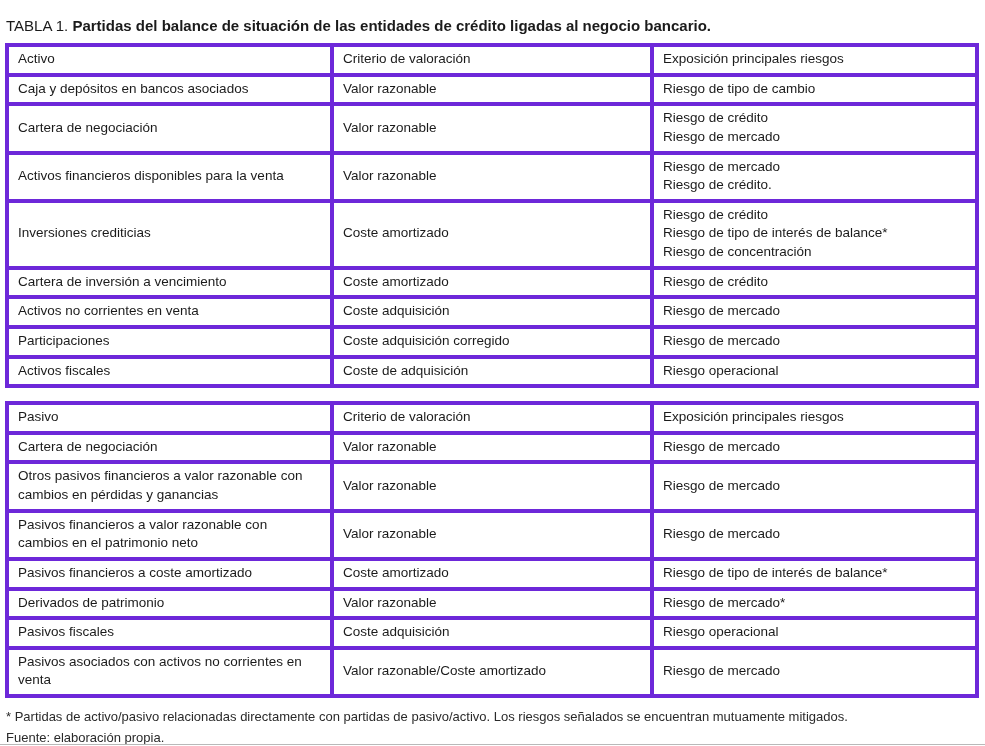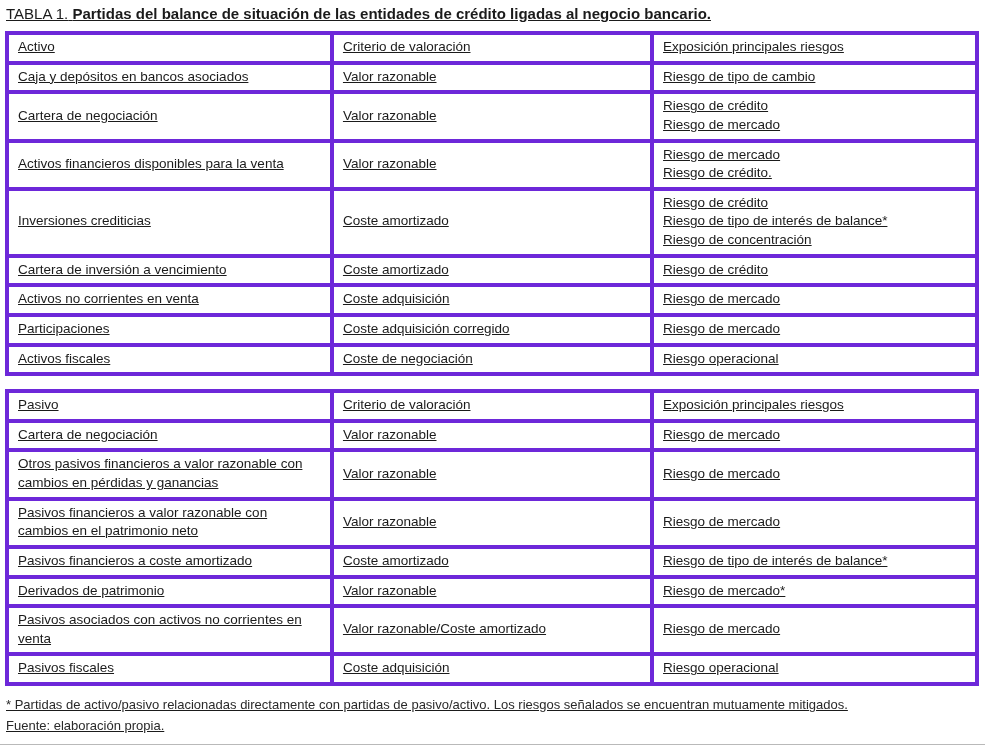--- a/index.html
+++ b/index.html
@@ -6,23 +6,22 @@
   body {
     font-family: "Liberation Sans", "DejaVu Sans", sans-serif;
     color: #1b1b1b;
     -webkit-font-smoothing: antialiased;
   }
   .page {
     position: relative;
     width: 985px;
     height: 746px;
     box-sizing: border-box;
-    padding: 4px 6px 0 5px;
+    padding: 16px 6px 0 5px;
     overflow: hidden;
-    text-decoration: underline;
   }
   .doc-title {
     font-size: 15px;
     line-height: 1.2;
     margin: 1px 0 8px 1px;
     white-space: nowrap;
   }
   .doc-title .prefix { font-weight: 400; }
   .doc-title .rest   { font-weight: 700; }
 
@@ -123,21 +122,21 @@
         <td>Coste adquisición</td>
         <td class="risks">Riesgo de mercado</td>
       </tr>
       <tr>
         <td>Participaciones</td>
         <td>Coste adquisición corregido</td>
         <td class="risks">Riesgo de mercado</td>
       </tr>
       <tr>
         <td>Activos fiscales</td>
-        <td>Coste de negociación</td>
+        <td>Coste de adquisición</td>
         <td class="risks">Riesgo operacional</td>
       </tr>
     </tbody>
   </table>
 
   <div class="table-gap"></div>
 
   <table class="balance">
     <colgroup>
         <col class="c1">
@@ -171,28 +170,28 @@
         <td>Pasivos financieros a coste amortizado</td>
         <td>Coste amortizado</td>
         <td class="risks">Riesgo de tipo de interés de balance*</td>
       </tr>
       <tr>
         <td>Derivados de patrimonio</td>
         <td>Valor razonable</td>
         <td class="risks">Riesgo de mercado*</td>
       </tr>
       <tr>
-        <td>Pasivos asociados con activos no corrientes en venta</td>
-        <td>Valor razonable/Coste amortizado</td>
-        <td class="risks">Riesgo de mercado</td>
-      </tr>
-      <tr>
         <td>Pasivos fiscales</td>
         <td>Coste adquisición</td>
         <td class="risks">Riesgo operacional</td>
+      </tr>
+      <tr>
+        <td>Pasivos asociados con activos no corrientes en venta</td>
+        <td>Valor razonable/Coste amortizado</td>
+        <td class="risks">Riesgo de mercado</td>
       </tr>
     </tbody>
   </table>
 
   <div class="footnotes">
     <div>* Partidas de activo/pasivo relacionadas directamente con partidas de pasivo/activo. Los riesgos señalados se encuentran mutuamente mitigados.</div>
     <div>Fuente: elaboración propia.</div>
   </div>
 
   <div class="bottom-rule"></div>

